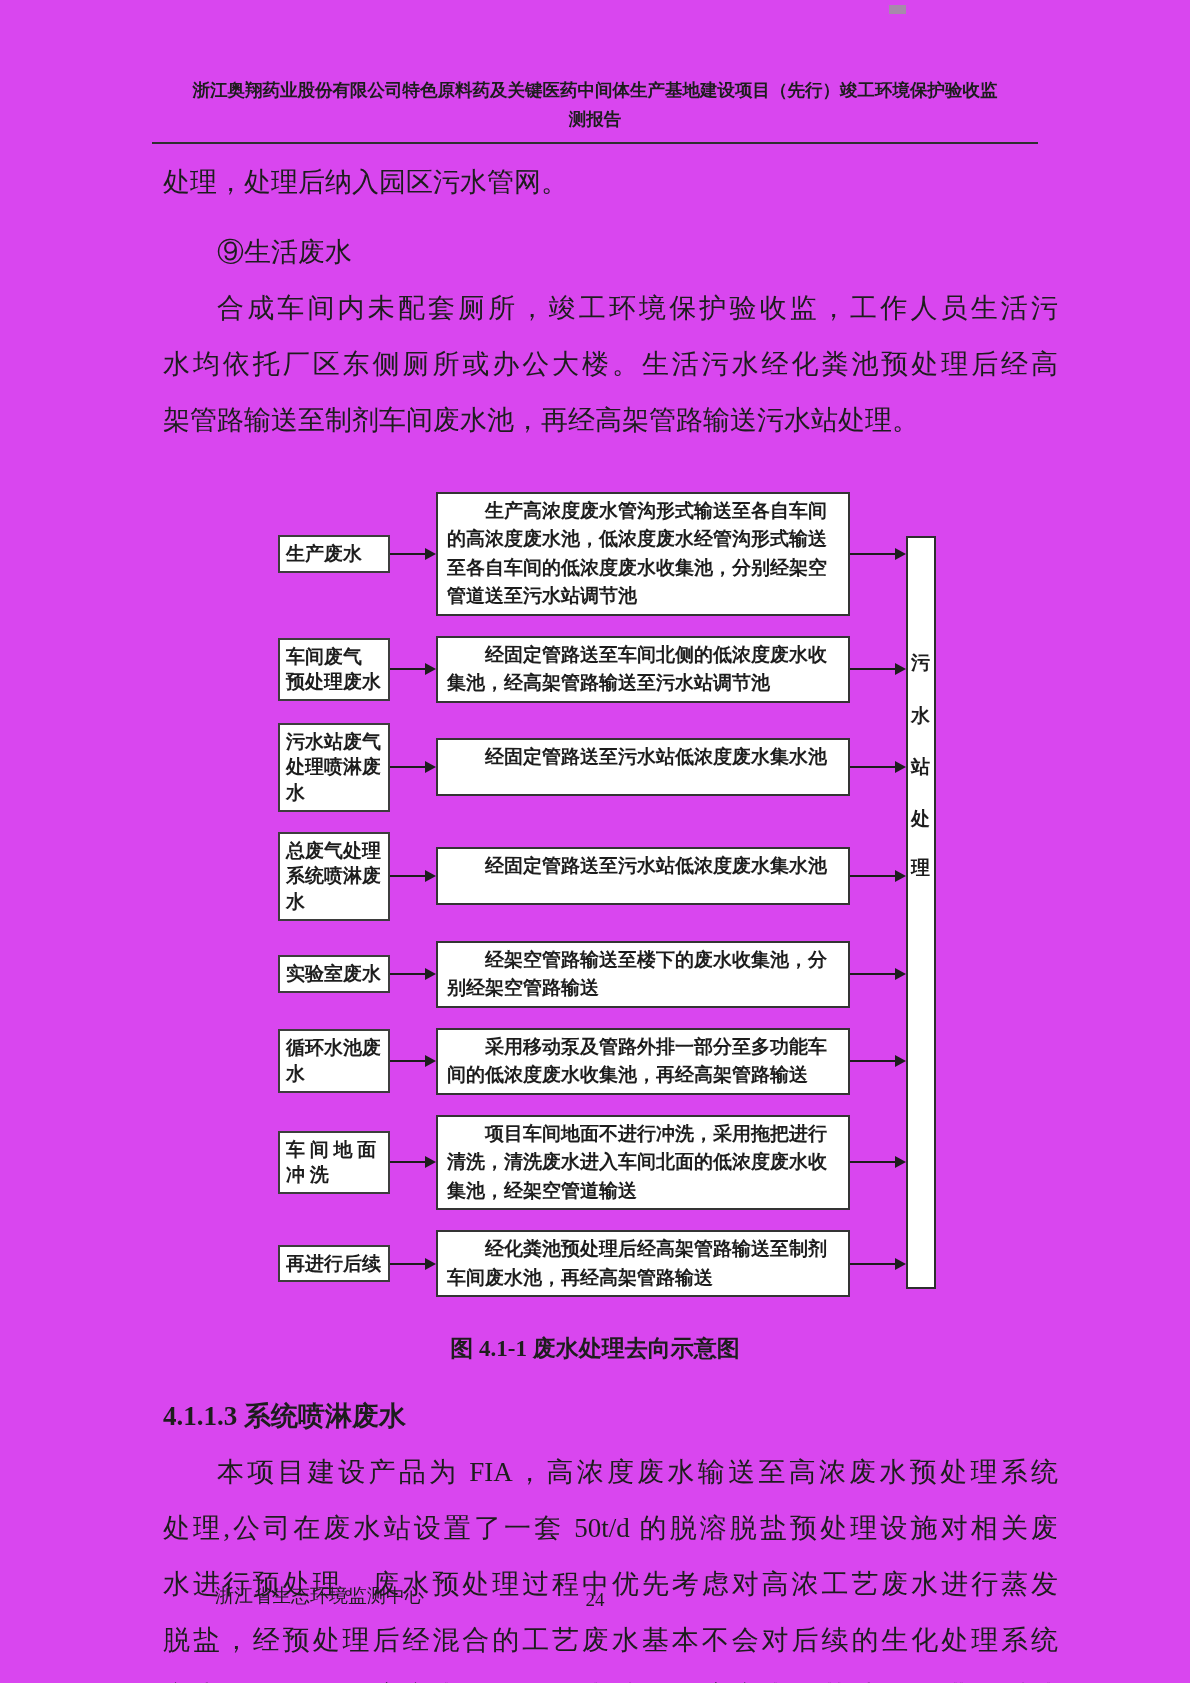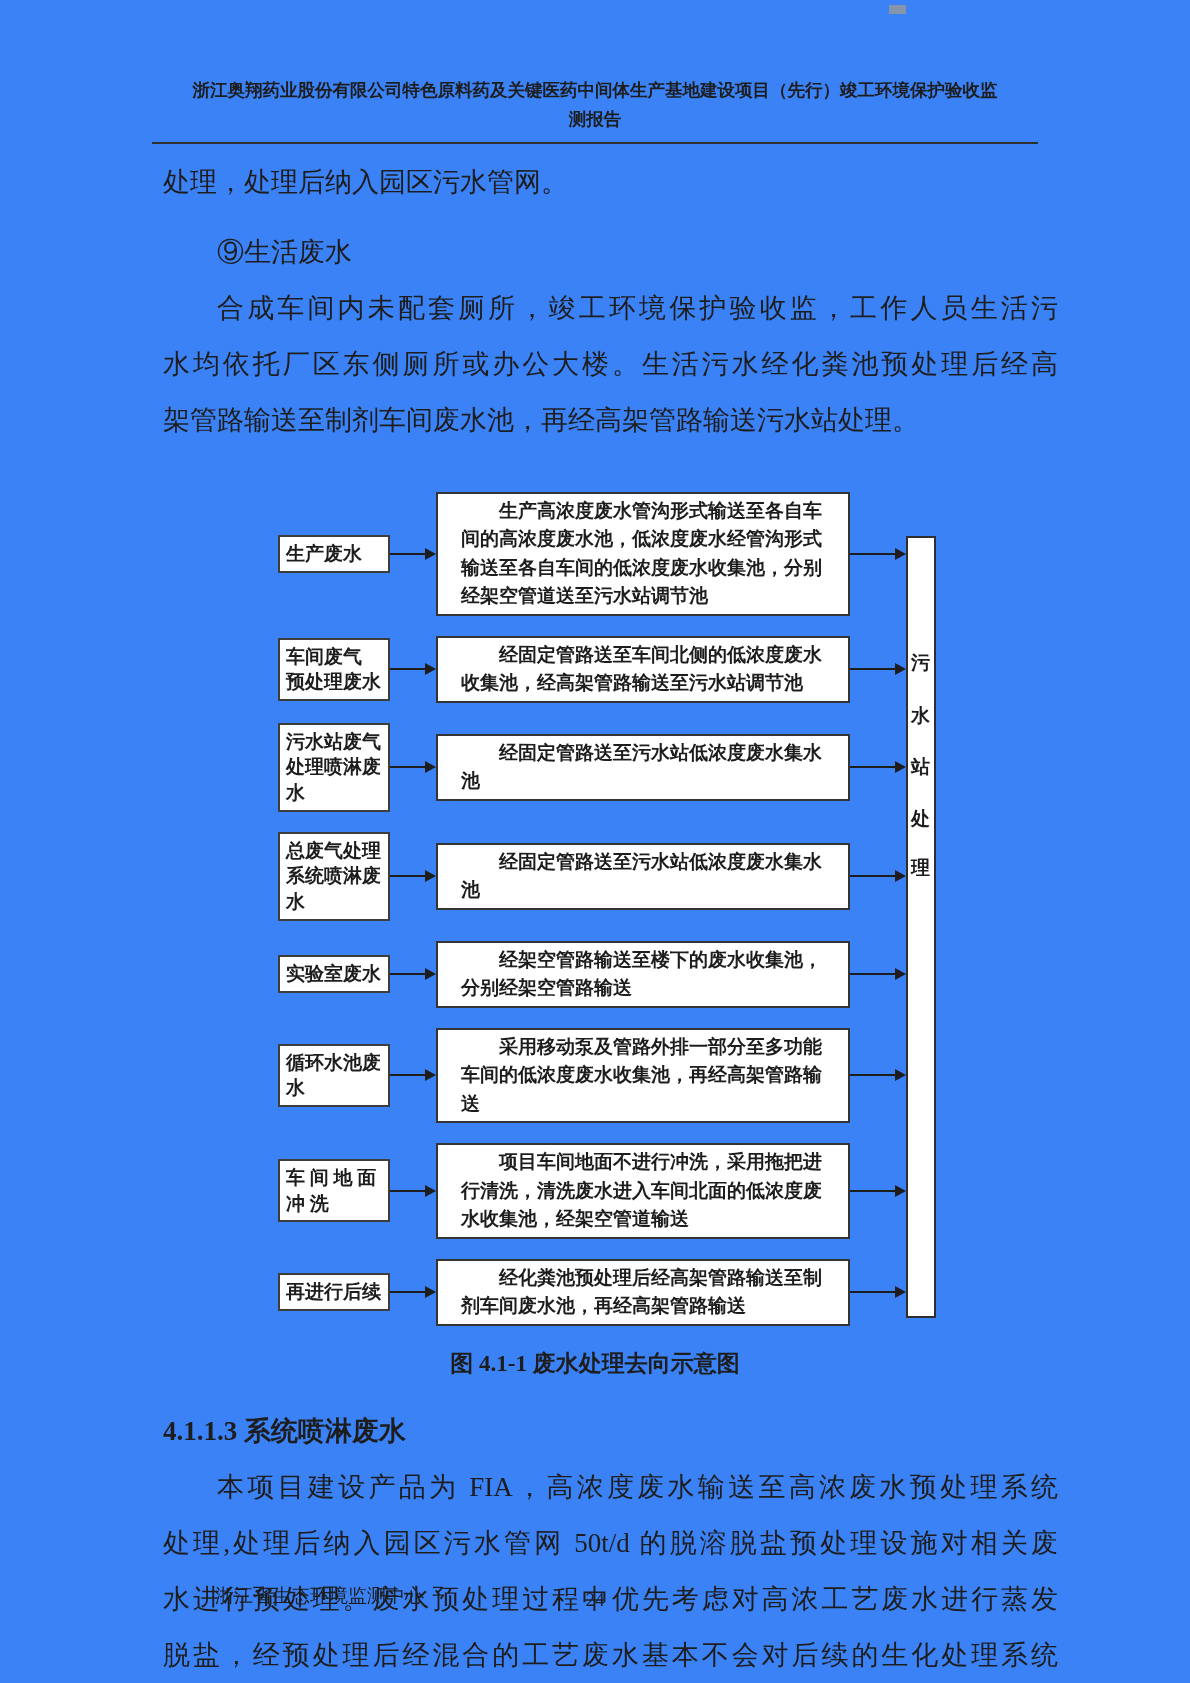--- a/index.html
+++ b/index.html
@@ -1,20 +1,20 @@
 <!DOCTYPE html>
 <html lang="zh"><head>
 <meta charset="utf-8">
 <style>
   html,body { margin:0; padding:0; background:#e8e8e8; }
   .page {
     position:relative;
     width:1190px; height:1683px;
     margin:0 auto;
-    background:#3b82f6;
+    background:#d946ef;
     color:#1d1d1d;
     font-family:"Liberation Serif","DejaVu Serif",serif;
     overflow:hidden;
   }
   
   .doc-header {
     margin:76px 152px 0 152px;
     padding-bottom:8px;
     border-bottom:2px solid #2f2f2f;
     text-align:center;
@@ -64,21 +64,21 @@
     border-bottom:6px solid transparent;
   }
   .arrow1 { flex:0 0 46px; }
   .arrow2 { flex:0 0 56px; }
   .desc-box {
     flex:1 1 auto;
     box-sizing:border-box;
     border:2px solid #343434;
     min-height:58px;
     display:flex; 
-    padding:3px 23px;
+    padding:3px 9px;
     background:#fff;
   }
   .desc-box > div {
     width:100%;
     font-size:19px; font-weight:600; line-height:1.5;
     text-indent:2em;
   }
   .sink-box {
     position:absolute; right:0; top:44px; bottom:8px;
     width:30px;
@@ -90,21 +90,21 @@
     display:block;
     writing-mode:vertical-rl;
     text-orientation:upright;
     letter-spacing:2.7em;
     font-size:19px; font-weight:600;
     line-height:25px;
     margin:100px auto 0;
   }
   
   .fig-caption {
-    margin-top:22px;
+    margin-top:36px;
     text-align:center;
     font-weight:bold;
     font-size:23px;
   }
   .sec-heading {
     margin:34px 0 0 163px;
     font-size:27px;
     font-weight:bold;
   }
   
@@ -216,21 +216,21 @@
       <span>污水站处理</span>
     </div>
   </div>
 
   <div class="fig-caption">图 4.1-1 废水处理去向示意图</div>
 
   <div class="sec-heading">4.1.1.3 系统喷淋废水</div>
 
   <div class="body-block">
     <div class="body-line indent fill">本项目建设产品为 FIA，高浓度废水输送至高浓废水预处理系统</div>
-    <div class="body-line fill">处理,处理后纳入园区污水管网 50t/d 的脱溶脱盐预处理设施对相关废</div>
+    <div class="body-line fill">处理,公司在废水站设置了一套 50t/d 的脱溶脱盐预处理设施对相关废</div>
     <div class="body-line fill">水进行预处理。废水预处理过程中优先考虑对高浓工艺废水进行蒸发</div>
     <div class="body-line fill">脱盐，经预处理后经混合的工艺废水基本不会对后续的生化处理系统</div>
     <div class="body-line fill">产生影响。低浓度废水输送至污水站低浓度废水调节池，再进行后续</div>
   </div>
 
   <div class="doc-footer">
     <span class="footer-org">浙江省生态环境监测中心</span>
     <span class="footer-page">24</span>
   </div>
 

